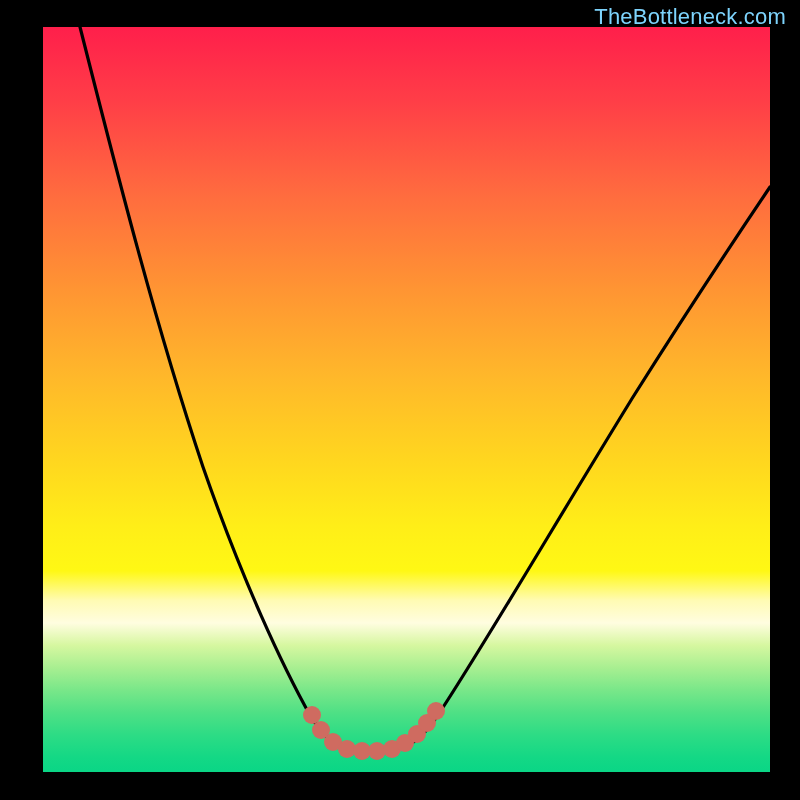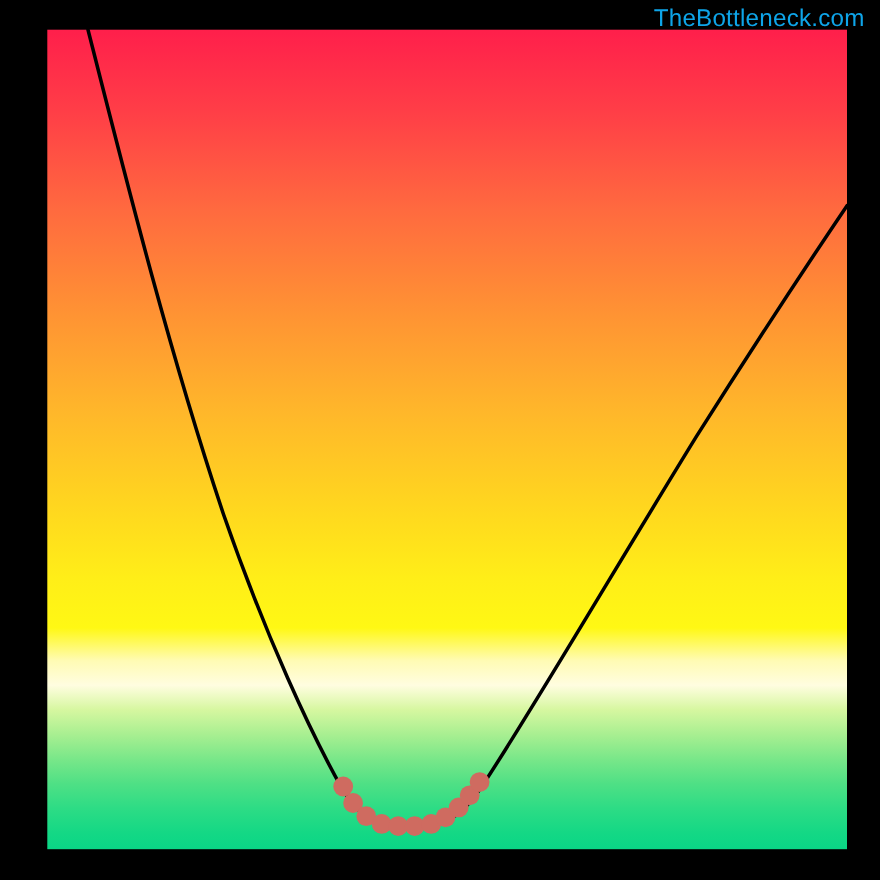--- a/index.html
+++ b/index.html
@@ -43,21 +43,21 @@
       #4fe085 92%,
       #2ddc85 95%,
       #14d885 98%,
       #0ad686 100%
     );
   }
   .watermark {
     position: absolute;
     top: 4px;
     right: 14px;
-    color: #0ea5e9;
+    color: #7dd3fc;
     font-size: 22px;
     font-weight: 500;
     letter-spacing: 0.2px;
   }
   svg.curve {
     position: absolute;
     left: 0;
     top: 0;
     width: 727px;
     height: 745px;

